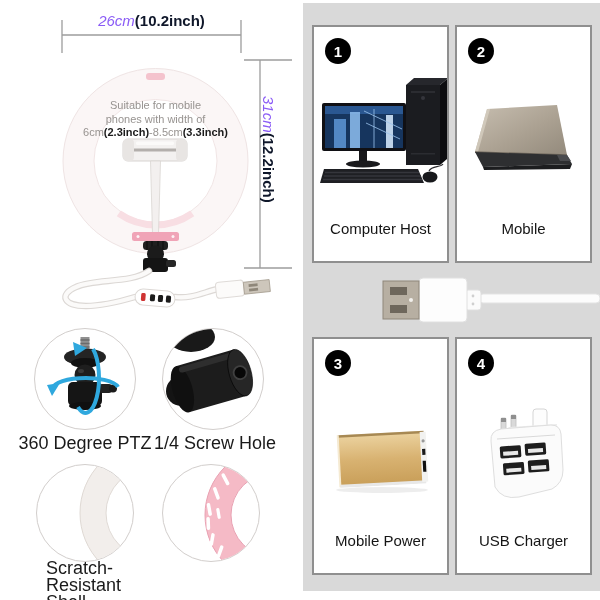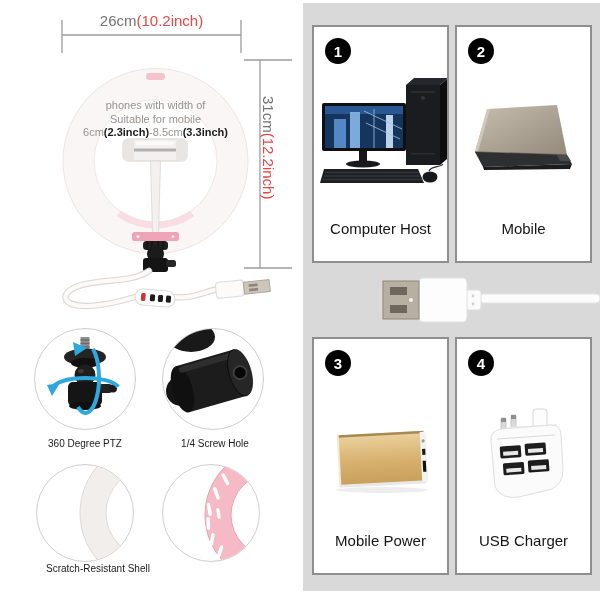--- a/index.html
+++ b/index.html
@@ -3,30 +3,30 @@
 <meta charset="utf-8">
 <style>
   html,body{margin:0;padding:0;background:#ffffff;}
   body{font-family:"Liberation Sans", sans-serif; -webkit-font-smoothing:antialiased;}
   .canvas{position:relative;width:600px;height:600px;background:#ffffff;overflow:hidden;}
   .abs{position:absolute;}
 
   
   .dim-h{left:62px;top:12px;width:179px;text-align:center;font-size:15px;letter-spacing:0;}
   .dim-v{left:260px;top:96px;height:160px;writing-mode:vertical-rl;font-size:15px;}
-  .gray{color:#737373;}
-  .dark{color:#ef4444;font-weight:400;}
+  .gray{color:#8b5cf6;font-style:italic;}
+  .dark{color:#0f172a;font-weight:700;}
 
   
   .ring-note{left:70px;top:99px;width:171px;text-align:center;font-size:11px;line-height:13.5px;color:#979390;}
   .ring-note .b{font-weight:700;color:#1b1b1b;}
 
   
   .fcircle{border:1px solid #d2cecc;border-radius:50%;overflow:hidden;background:#fff;}
-  .flabel{font-size:10px;color:#1a1a1a;line-height:17px;}
+  .flabel{font-size:18px;color:#1a1a1a;line-height:17px;}
   .flabel.center{text-align:center;}
 
   
   .panel{left:303px;top:3px;width:297px;height:588px;background:#d9d9d9;}
   .card{position:absolute;width:137px;height:238px;background:#ffffff;border:2px solid #8f8f8f;box-sizing:border-box;}
   .badge{position:absolute;left:11px;top:11px;width:26px;height:26px;border-radius:50%;background:#000;color:#fff;
          font-size:15px;font-weight:700;display:flex;align-items:center;justify-content:center;}
   .card-label{position:absolute;left:0;right:0;bottom:24px;text-align:center;font-size:15px;color:#151515;margin-top:21px;}
   .card-art{position:absolute;left:0;top:0;width:100%;height:100%;}
 </style>
@@ -104,22 +104,22 @@
 
   <div class="abs dim-h">
     <span class="gray">26cm</span><span class="dark">(10.2inch)</span>
   </div>
 
   <div class="abs dim-v">
     <span class="gray">31cm</span><span class="dark">(12.2inch)</span>
   </div>
 
   <div class="abs ring-note">
+    <div>Suitable for mobile</div>
     <div>phones with width of</div>
-    <div>Suitable for mobile</div>
     <div><span>6cm</span><span class="b">(2.3inch)</span><span>-8.5cm</span><span class="b">(3.3inch)</span></div>
   </div>
 
   <div class="abs fcircle" style="left:34px;top:328px;width:100px;height:100px;">
     <svg width="100" height="100" viewBox="0 0 100 100">
       <rect x="45.5" y="8" width="9" height="13" fill="#909090"></rect>
       <line x1="45.5" y1="11" x2="54.5" y2="11" stroke="#6b6b6b" stroke-width="1.4"></line>
       <line x1="45.5" y1="14.5" x2="54.5" y2="14.5" stroke="#6b6b6b" stroke-width="1.4"></line>
       <line x1="45.5" y1="18" x2="54.5" y2="18" stroke="#6b6b6b" stroke-width="1.4"></line>
       <ellipse cx="50" cy="28" rx="21" ry="8.5" fill="#242424"></ellipse>

